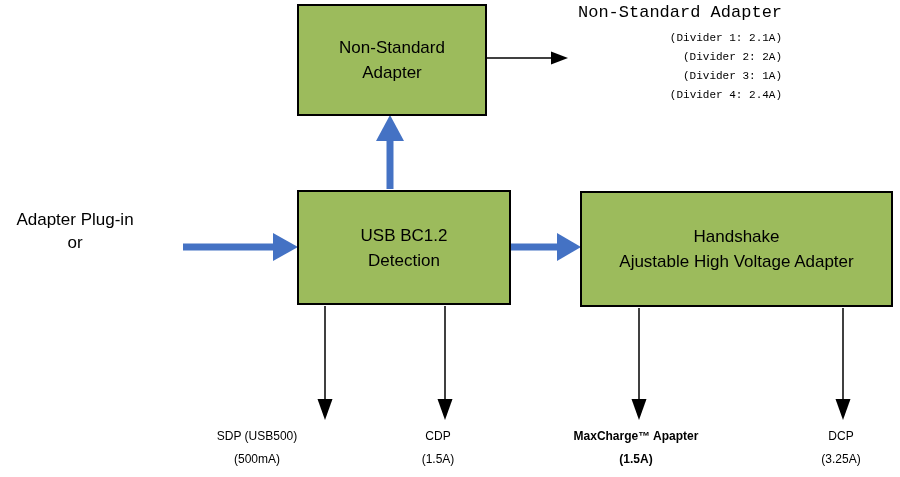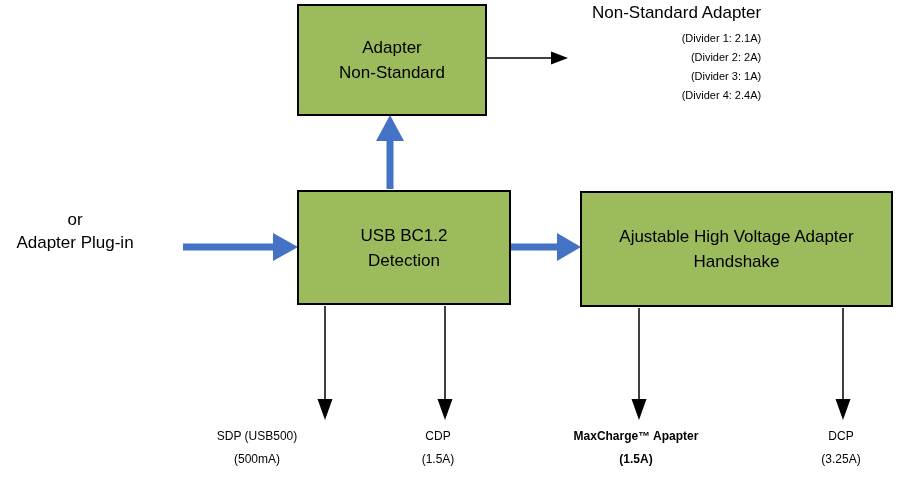--- a/index.html
+++ b/index.html
@@ -36,21 +36,21 @@
   .left-label {
     position: absolute;
     left: 0; top: 208px;
     width: 150px;
     text-align: center;
     font-size: 17px;
     line-height: 23px;
   }
   .annotation {
     position: absolute;
-    left: 592px; top: 2px;
+    left: 578px; top: 2px; font-family: Liberation Mono, monospace;
   }
   .ann-title {
     font-size: 17px;
     line-height: 22px;
     margin-bottom: 5px;
   }
   .ann-line {
     font-size: 11px;
     line-height: 19px;
     text-align: right;
@@ -111,42 +111,42 @@
       <polygon points="631.5,399 646.5,399 639,420" fill="#000000"></polygon>
     </g>
 
     <g>
       <line x1="843" y1="308" x2="843" y2="399" stroke="#000000" stroke-width="1.5"></line>
       <polygon points="835.5,399 850.5,399 843,420" fill="#000000"></polygon>
     </g>
   </svg>
 
   <div class="left-label">
+    <div>Adapter Plug-in</div>
     <div>or</div>
-    <div>Adapter Plug-in</div>
   </div>
 
   <div class="box box-nonstd">
     <div>
+      <div>Non-Standard</div>
       <div>Adapter</div>
-      <div>Non-Standard</div>
     </div>
   </div>
 
   <div class="box box-bc12">
     <div>
       <div>USB BC1.2</div>
       <div>Detection</div>
     </div>
   </div>
 
   <div class="box box-hv">
     <div>
+      <div>Handshake</div>
       <div>Ajustable High Voltage Adapter</div>
-      <div>Handshake</div>
     </div>
   </div>
 
   <div class="annotation">
     <div class="ann-title">Non-Standard Adapter</div>
     <div class="ann-line">(Divider 1: 2.1A)</div>
     <div class="ann-line">(Divider 2: 2A)</div>
     <div class="ann-line">(Divider 3: 1A)</div>
     <div class="ann-line gap">(Divider 4: 2.4A)</div>
   </div>

